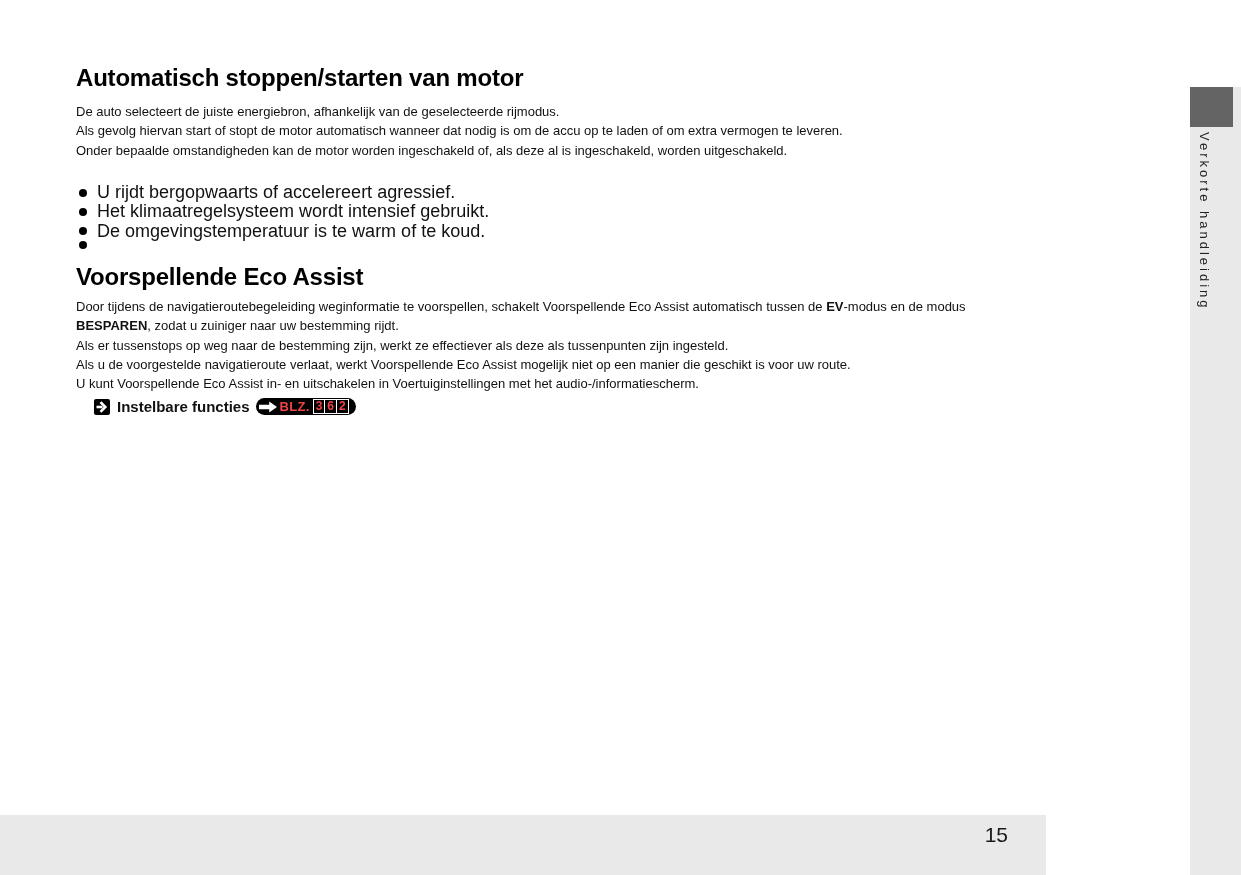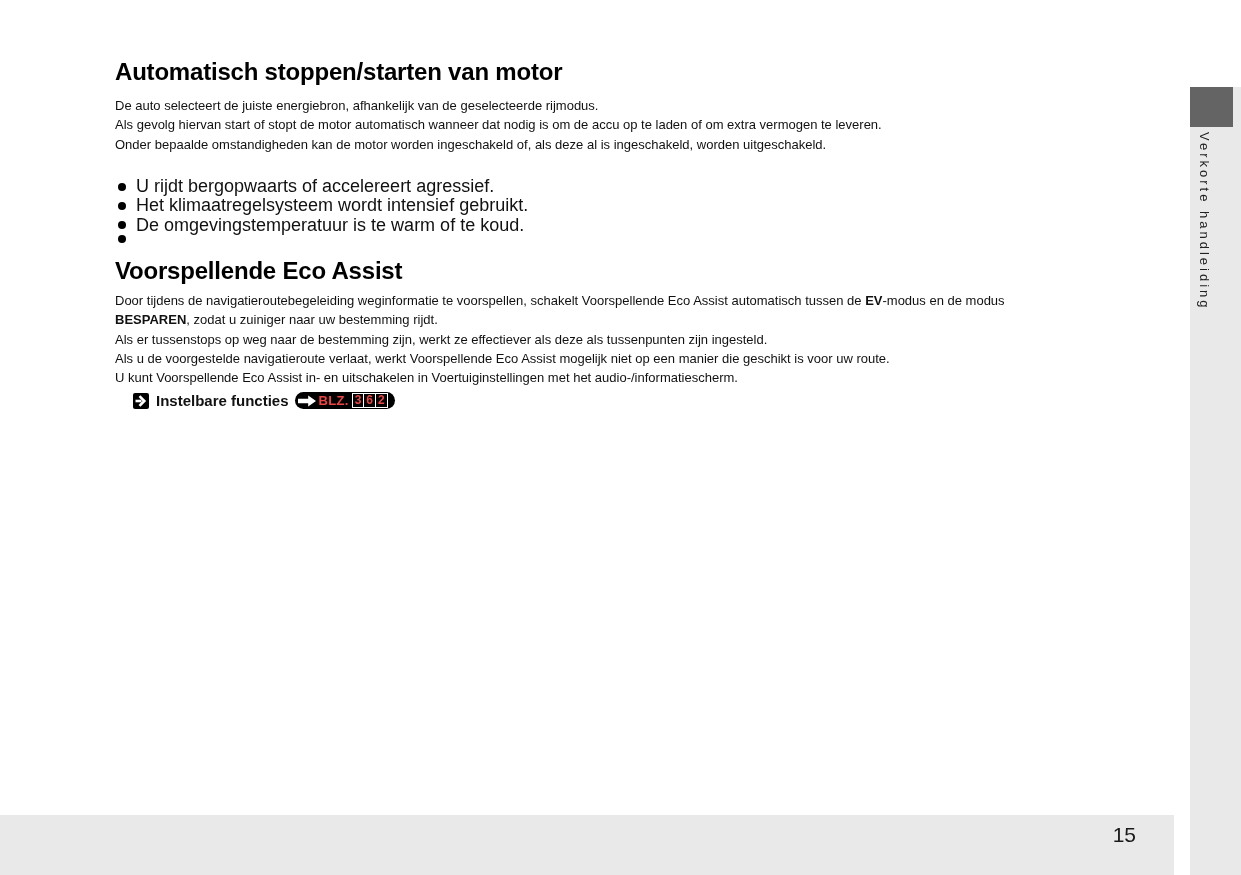--- a/index.html
+++ b/index.html
@@ -12,23 +12,22 @@
     width: 1241px;
     height: 875px;
     background: #ffffff;
     overflow: hidden;
     font-family: "Liberation Sans", sans-serif;
     color: var(--text, #111111);
   }
   .content {
     position: absolute;
     left: 76px;
-    top: 12px;
+    top: 18px;
     width: 1114px;
-    margin-left: 39px;
   }
   h1.sec-title {
     margin: 0;
     padding: 0;
     font-size: 24px;
     line-height: 30px;
     font-weight: 700;
     color: #000;
     letter-spacing: -0.2px;
     white-space: nowrap;
@@ -133,21 +132,21 @@
     text-orientation: mixed;
     font-size: 13px;
     letter-spacing: 3px;
     color: #222;
     white-space: nowrap;
   }
   .footer {
     position: absolute;
     left: 0;
     bottom: 0;
-    width: 1174px;
+    width: 1046px;
     height: 60px;
     background: var(--footer-band, #e9e9e9);
   }
   .page-number {
     position: absolute;
     top: 8px;
     right: 38px;
     font-size: 21px;
     color: #1a1a1a;
   }

